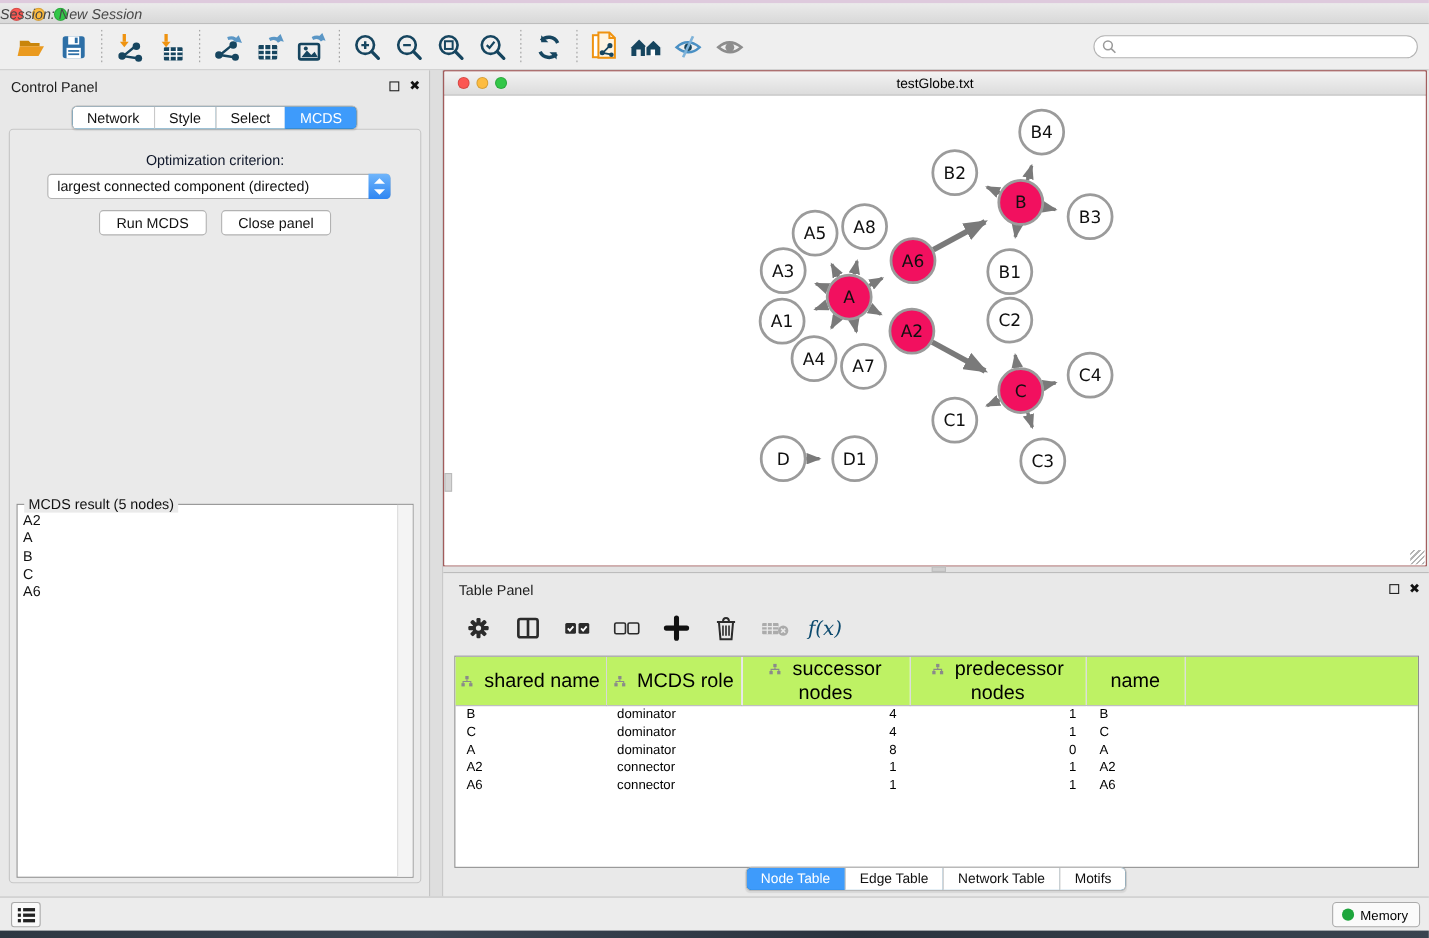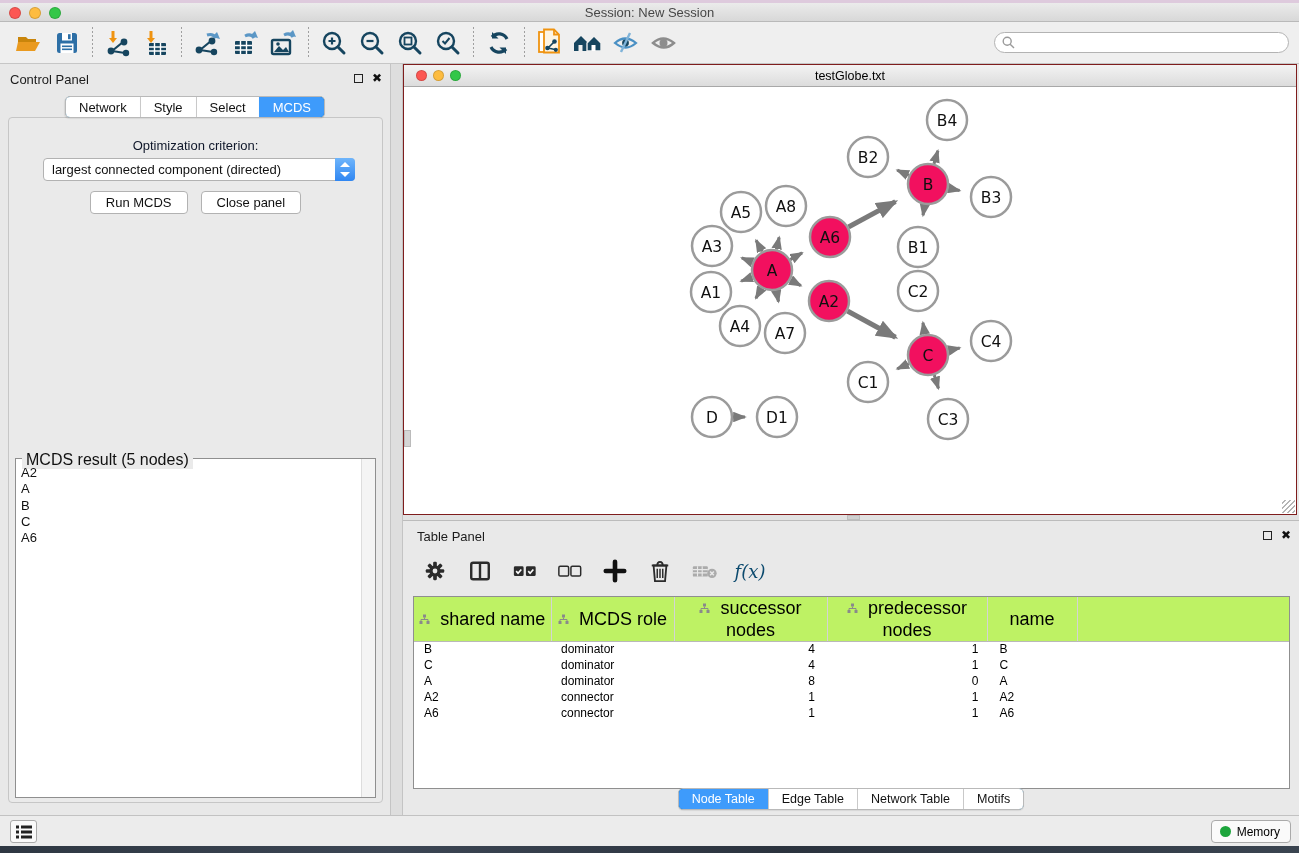--- a/index.html
+++ b/index.html
@@ -4,22 +4,22 @@
 <style>
   * { margin:0; padding:0; box-sizing:border-box; }
   html,body { width:1299px; height:853px; overflow:hidden; }
   body { font-family:"Liberation Sans","DejaVu Sans",sans-serif; background:#e9e9e9; position:relative; }
   .app { position:absolute; left:0; top:0; width:1299px; height:853px; background:#e9e9e9; }
 
   
   .desktop-top { position:absolute; left:0; top:0; width:100%; height:3px; background:#decadd; }
   .titlebar { position:absolute; left:0; top:3px; width:100%; height:19px;
               background:linear-gradient(#ebebeb,#d8d8d8); border-bottom:1px solid #b9b9b9; }
-  .titlebar .title { position:absolute; left:0; right:0; top:2px; text-align:center;
-                     font-size:13px; color:#474747; }
+  .titlebar .title { position:absolute; left:0; right:0; top:2px; text-align:left;
+                     font-size:13px; color:#474747;font-style:italic; }
   .lights { position:absolute; left:9px; top:4px; display:flex; gap:8px; }
   .light { width:12px; height:12px; border-radius:50%; border:1px solid rgba(0,0,0,.15); }
   .light.r { background:#fc5753; } .light.y { background:#fdbc40; } .light.g { background:#33c748; }
 
   .toolbar { position:absolute; left:0; top:22px; width:100%; height:42px;
              background:#efefef; border-bottom:1px solid #c6c6c6;
              display:flex; align-items:center; padding-left:10px; }
   .tb-btn { width:38px; height:34px; display:flex; align-items:center; justify-content:center; }
   .tb-sep { width:1px; height:32px; margin:0 6px;
             background-image:linear-gradient(#9f9f9f 2px, transparent 2px); background-size:1px 4px; }
@@ -60,21 +60,21 @@
   .dd-step i { position:absolute; left:5px; width:0; height:0; border-left:5px solid transparent; border-right:5px solid transparent; }
   .dd-step i.up { top:4px; border-bottom:5px solid #fff; }
   .dd-step i.dn { bottom:4px; border-top:5px solid #fff; }
   .btnrow { position:absolute; left:0; right:0; top:73px; display:flex; justify-content:center; gap:13px; }
   .btn { height:23px; padding:0 15px; background:#fff; border:1px solid #b2b2b2; border-radius:4px;
          font-size:13px; color:#111; display:flex; align-items:center; }
 
   .result-box { position:absolute; left:6px; top:340px; width:361px; height:340px;
                 border:1px solid #8f8f8f; background:#fff; }
   .result-legend { position:absolute; left:6px; top:-8px; background:#eaeaea; padding:0 4px;
-                   font-size:16px; color:#111; }
+                   font-size:13px; color:#111; }
   .result-list { position:absolute; left:0; top:2px; bottom:0; right:14px; padding:4px 0 0 5px;
                  font-size:13px; color:#111; line-height:16.3px; overflow:hidden; }
   .result-scroll { position:absolute; right:0; top:0; bottom:0; width:14px;
                    background:#f4f4f4; border-left:1px solid #ddd; }
 
   
   .right { position:absolute; left:403px; top:0; width:896px; height:751px; }
   .netwin { position:absolute; left:0; top:0; width:894px; height:451px; background:#fff;
             border:1px solid #7f1d1d; }
   .netwin-title { position:absolute; left:0; top:0; right:0; height:22px;

